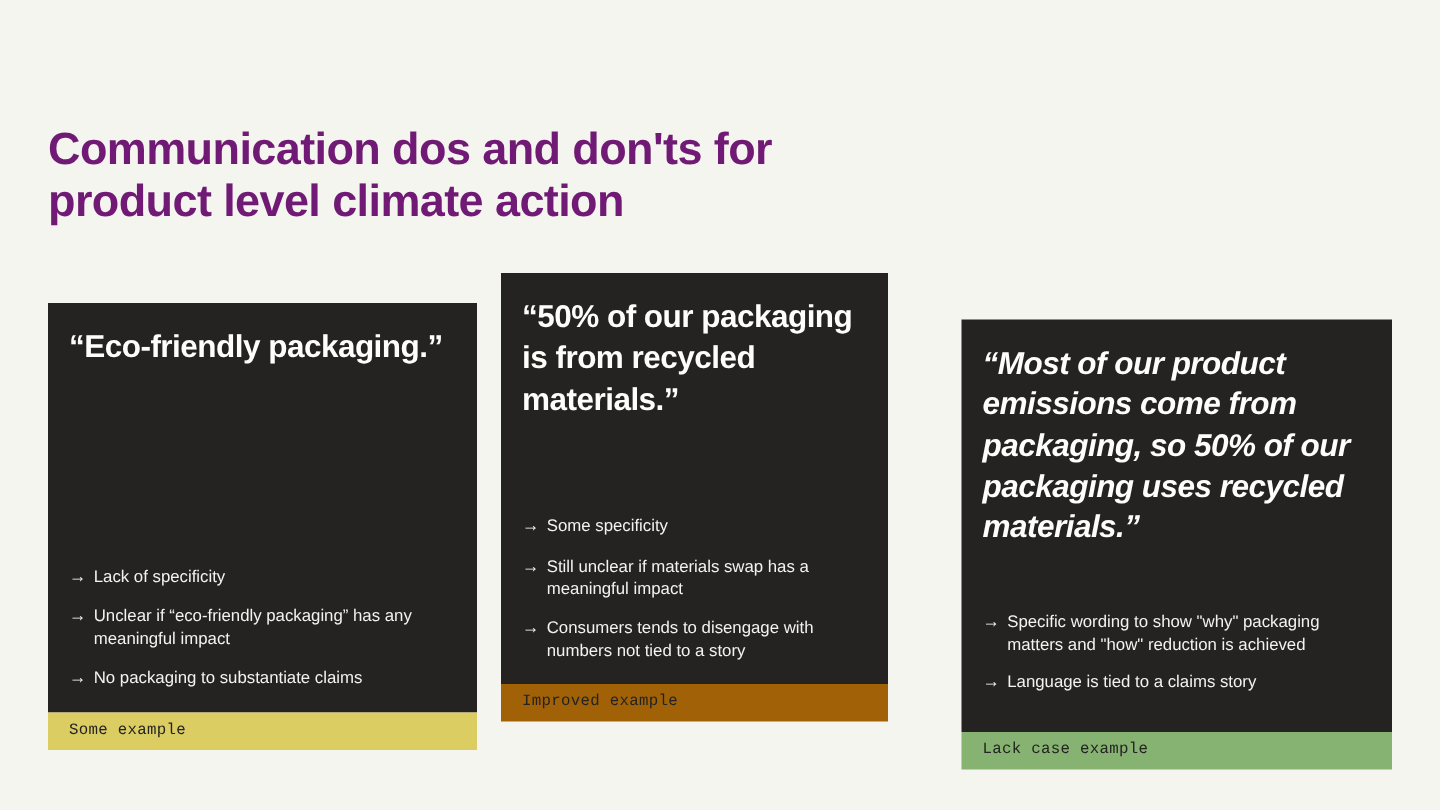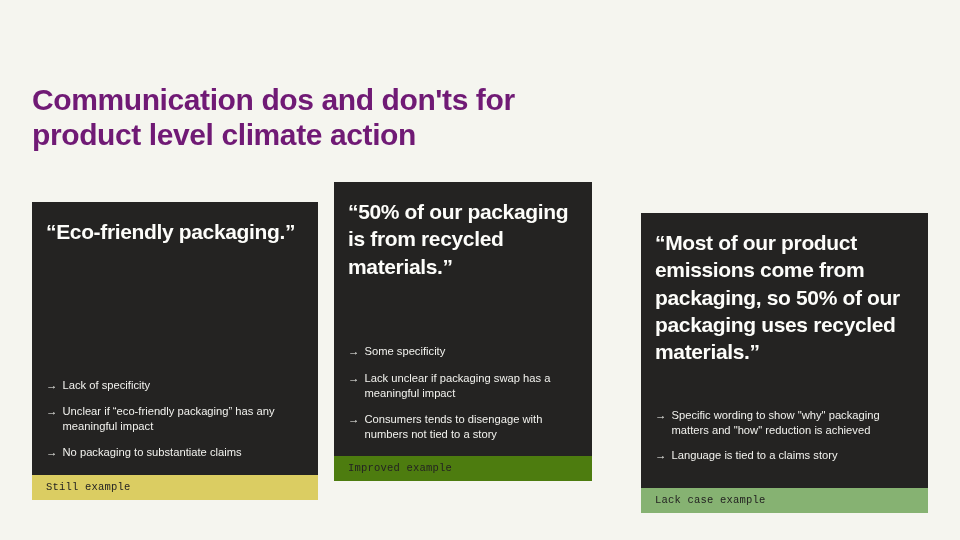--- a/index.html
+++ b/index.html
@@ -84,21 +84,21 @@
     box-sizing: border-box;
   }
 
   
   #card-poor     { left: 32px;  top: 202px; width: 286px; height: 298px; }
   #card-improved { left: 334px; top: 182px; width: 258px; height: 299px; }
   #card-best     { left: 641px; top: 213px; width: 287px; height: 300px; }
 
   #card-poor .card-quote     { font-size: 21px; }
   #card-improved .card-quote { font-size: 21px; }
-  #card-best .card-quote     { font-size: 21px; }
+  #card-best .card-quote     { font-size: 21px; font-style: italic; }
 
   #card-best .bullet { margin-bottom: 10px; }
   #card-best .bullets { padding-top: 10px; }
 </style>
 </head>
 <body style="background: rgb(245, 245, 239);">
 
 <h1 id="slide-title">Communication dos and don'ts for
 product level climate action</h1>
 
@@ -113,42 +113,42 @@
       <div class="bullet">
         <span class="arrow">→</span>
         <span class="btext">Unclear if “eco-friendly packaging” has any meaningful impact</span>
       </div>
       <div class="bullet">
         <span class="arrow">→</span>
         <span class="btext">No packaging to substantiate claims</span>
       </div>
     </div>
   </div>
-  <div class="card-label" style="background-color: rgb(219, 205, 98);">Still example</div>
+  <div class="card-label" style="background-color: rgb(219, 205, 98);">Some example</div>
 </div>
 
 <div class="card" id="card-improved">
   <div class="card-body">
     <div class="card-quote">“50% of our packaging is from recycled materials.”</div>
     <div class="bullets">
       <div class="bullet">
         <span class="arrow">→</span>
         <span class="btext">Some specificity</span>
       </div>
       <div class="bullet">
         <span class="arrow">→</span>
-        <span class="btext">Lack unclear if packaging swap has a meaningful impact</span>
+        <span class="btext">Still unclear if materials swap has a meaningful impact</span>
       </div>
       <div class="bullet">
         <span class="arrow">→</span>
         <span class="btext">Consumers tends to disengage with numbers not tied to a story</span>
       </div>
     </div>
   </div>
-  <div class="card-label" style="background-color: #4d7c0f;">Improved example</div>
+  <div class="card-label" style="background-color: #a16207;">Improved example</div>
 </div>
 
 <div class="card" id="card-best">
   <div class="card-body">
     <div class="card-quote">“Most of our product emissions come from packaging, so 50% of our packaging uses recycled materials.”</div>
     <div class="bullets">
       <div class="bullet">
         <span class="arrow">→</span>
         <span class="btext">Specific wording to show "why" packaging matters and "how" reduction is achieved</span>
       </div>

